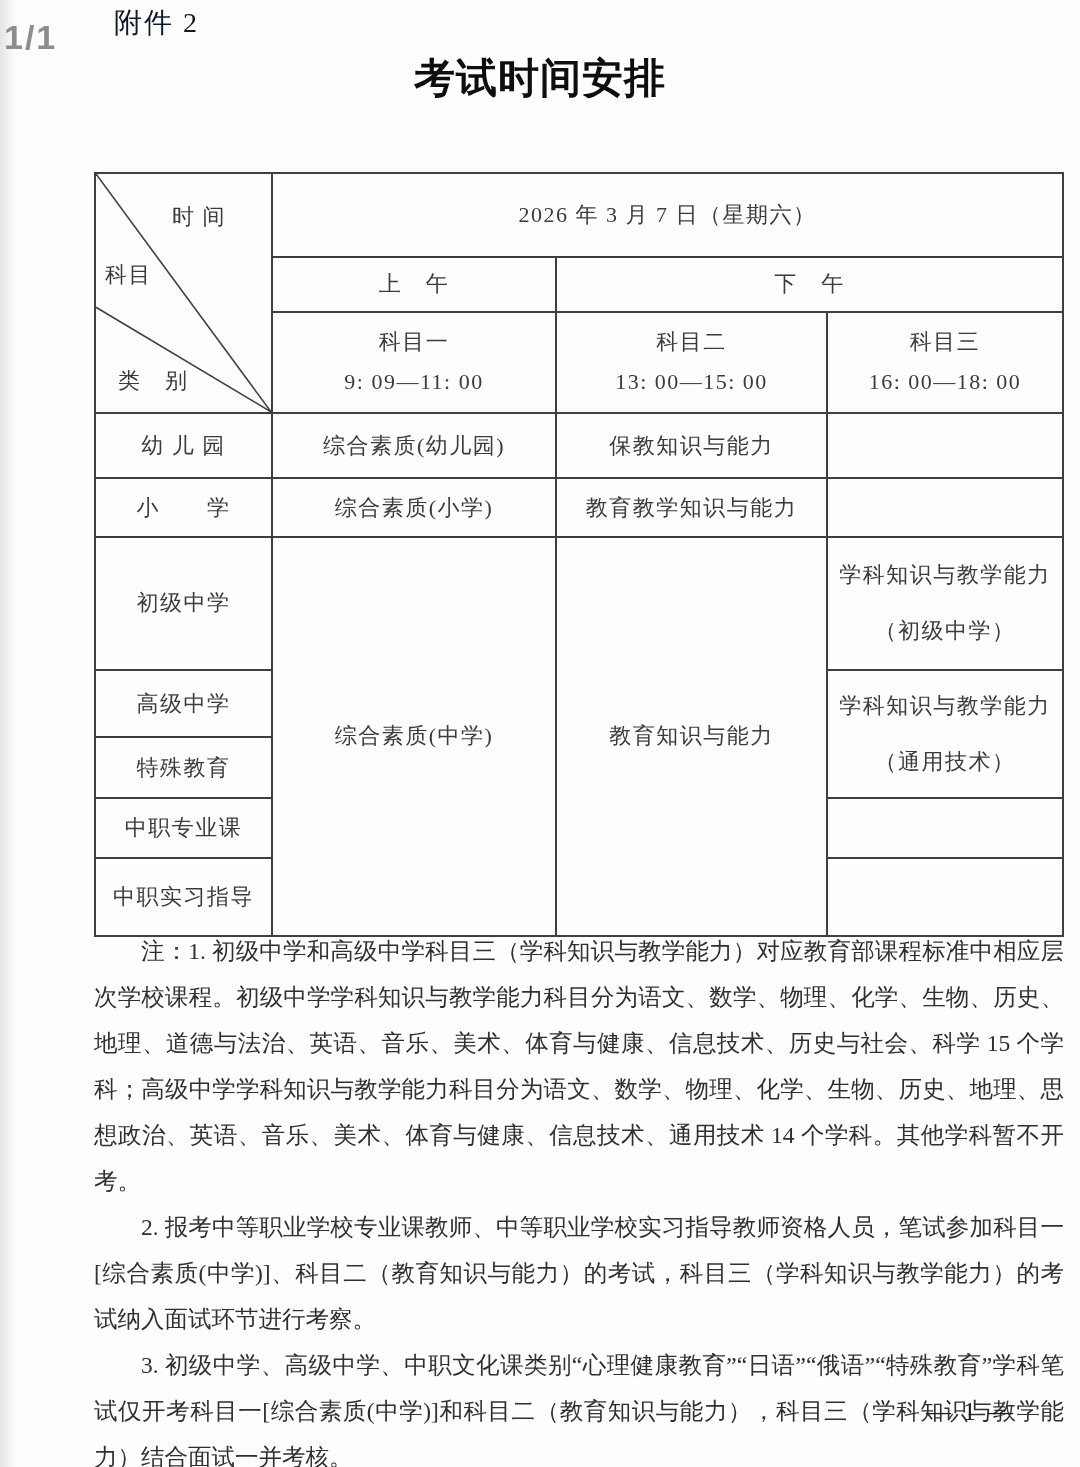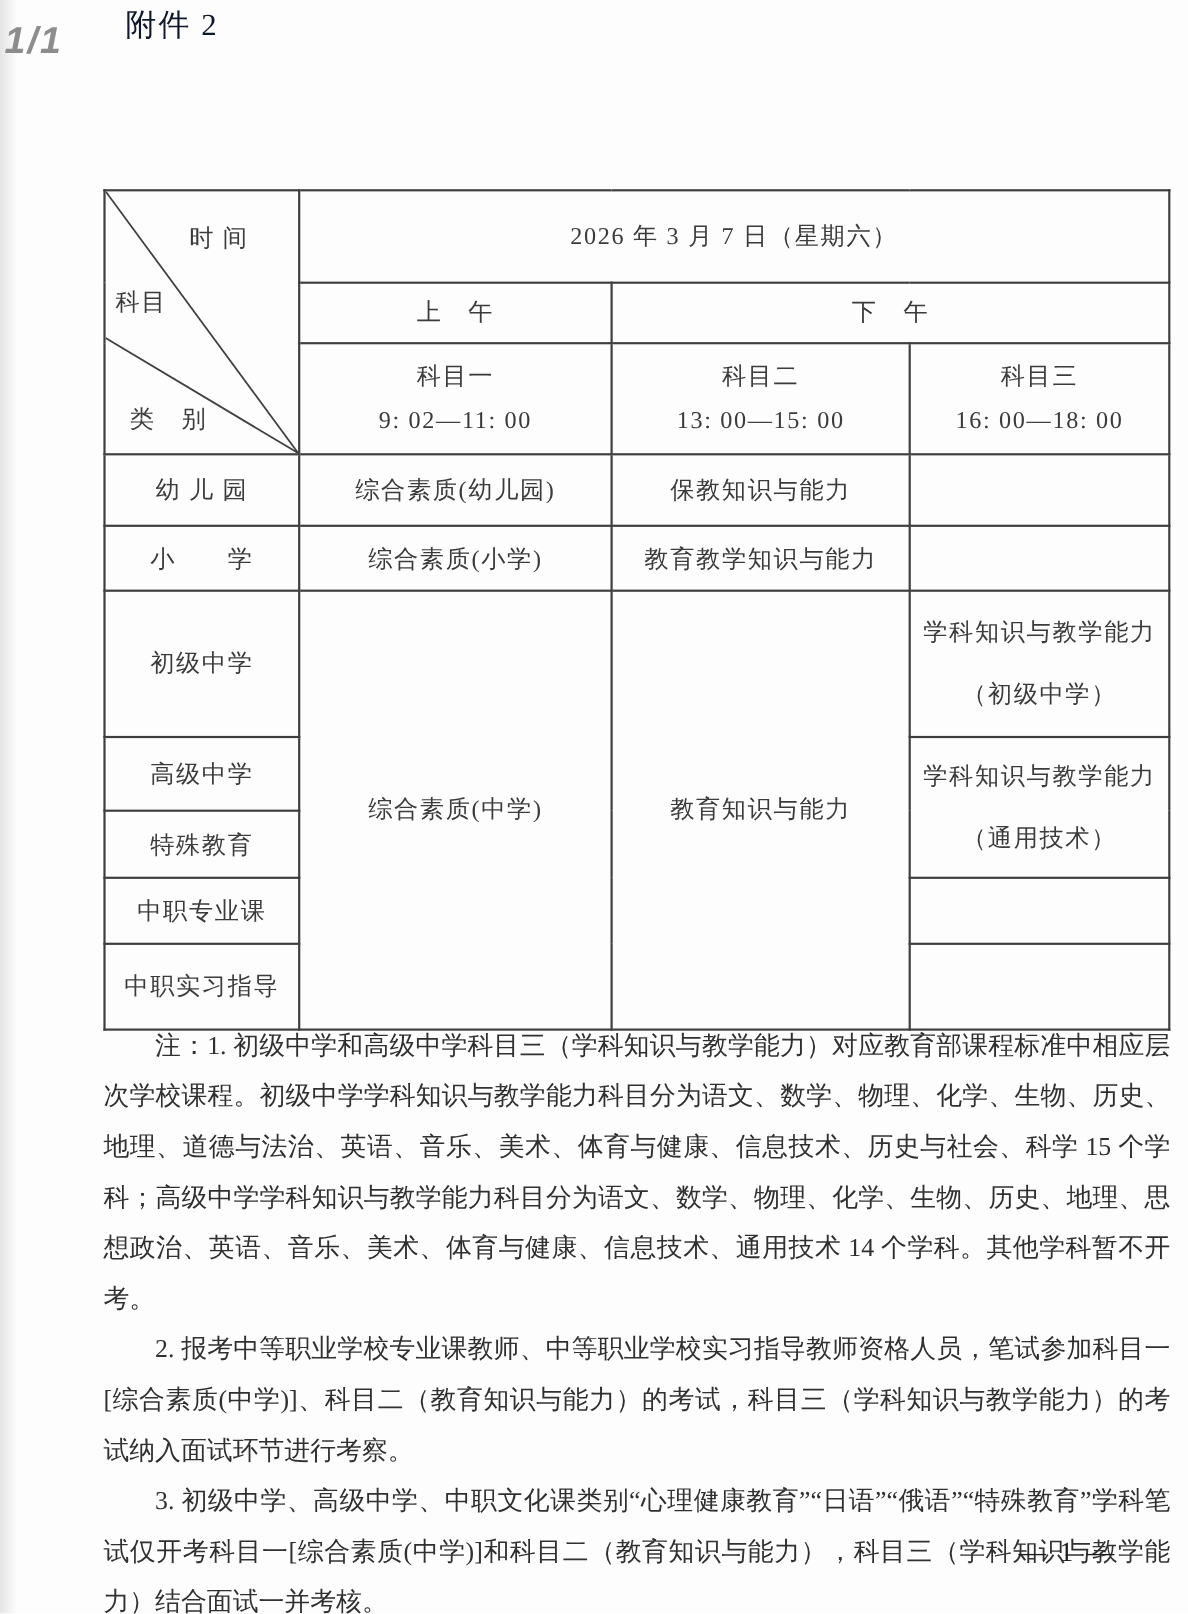--- a/index.html
+++ b/index.html
@@ -10,21 +10,21 @@
     font-family:"Liberation Serif","DejaVu Serif",serif;
     color:#2d2d2d;
   }
   .edge-shade {
     position:absolute; left:0; top:0; width:16px; height:100%;
     background:linear-gradient(to right, rgba(120,120,120,0.18), rgba(120,120,120,0));
   }
   .indicator {
     position:absolute; left:4px; top:18px;
     font-family:"Liberation Sans","DejaVu Sans",sans-serif;
-    font-style:italic; font-weight:bold;
+    font-weight:bold;
     font-size:34px; color:#8d8d8d; letter-spacing:2px;
   }
   .attachment {
     position:absolute; left:114px; top:4px;
     font-size:28px; color:#0f172a; letter-spacing:2px;
   }
   .title {
     position:absolute; left:56px; top:50px; width:968px;
     text-align:center; font-weight:bold; color:#0e0e0e;
     font-size:41px; line-height:57px; letter-spacing:1px; white-space:nowrap;
@@ -66,20 +66,21 @@
 <body>
 
 <div class="page">
   <div class="edge-shade"></div>
 
   <div class="indicator">1/1</div>
 
   <div class="attachment">附件 2</div>
 
   <div class="title">
+    <div>考试时间安排</div>
   </div>
 
   <table class="schedule">
     <colgroup>
       <col style="width:177px">
         <col style="width:284px">
         <col style="width:271px">
         <col style="width:236px">
     </colgroup>
     <tbody>
@@ -95,21 +96,21 @@
         </td>
         <td colspan="3">2026 年 3 月 7 日（星期六）</td>
       </tr>
       <tr style="height:55px">
         <td>上　午</td>
         <td colspan="2">下　午</td>
       </tr>
       <tr style="height:100px">
         <td class="cell-2line">
           <div>科目一</div>
-          <div class="l2">9: 02—11: 00</div>
+          <div class="l2">9: 09—11: 00</div>
         </td>
         <td class="cell-2line">
           <div>科目二</div>
           <div class="l2">13: 00—15: 00</div>
         </td>
         <td class="cell-2line">
           <div>科目三</div>
           <div class="l2">16: 00—18: 00</div>
         </td>
       </tr>

